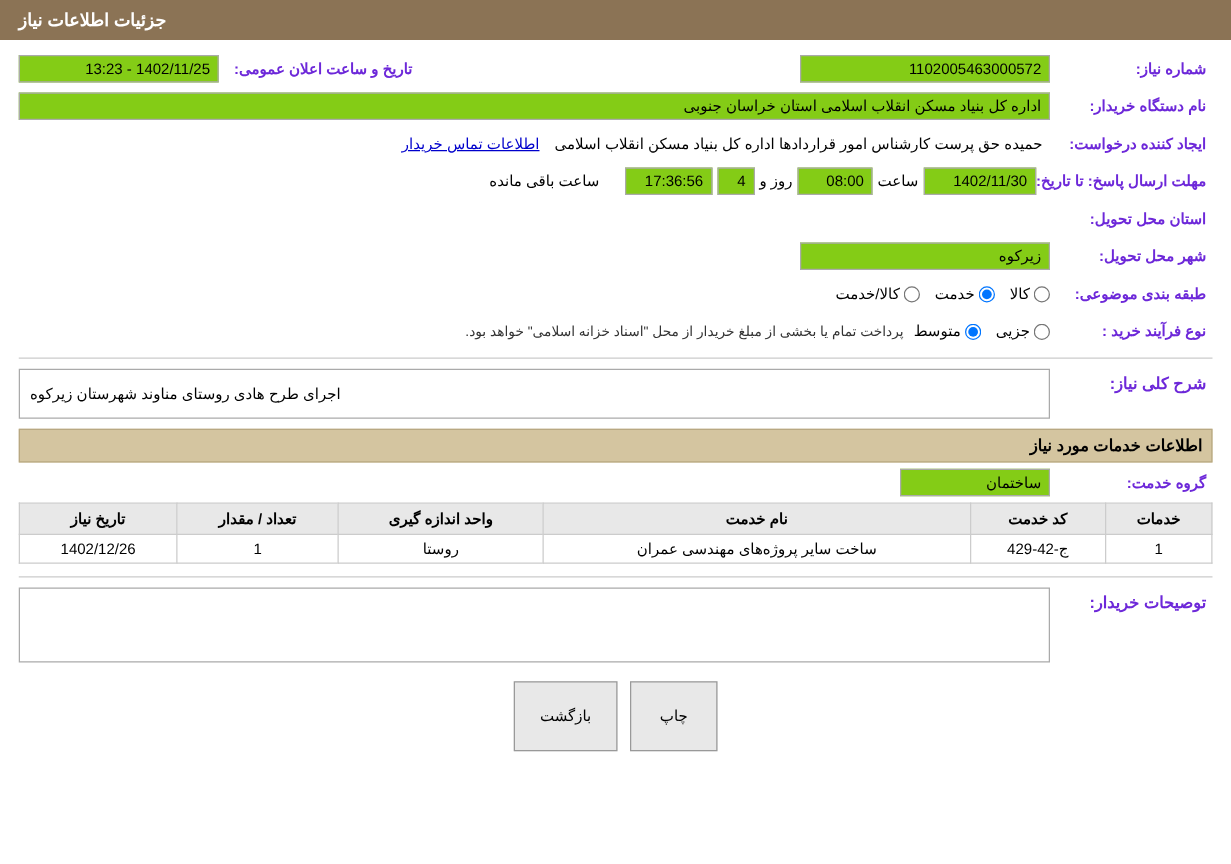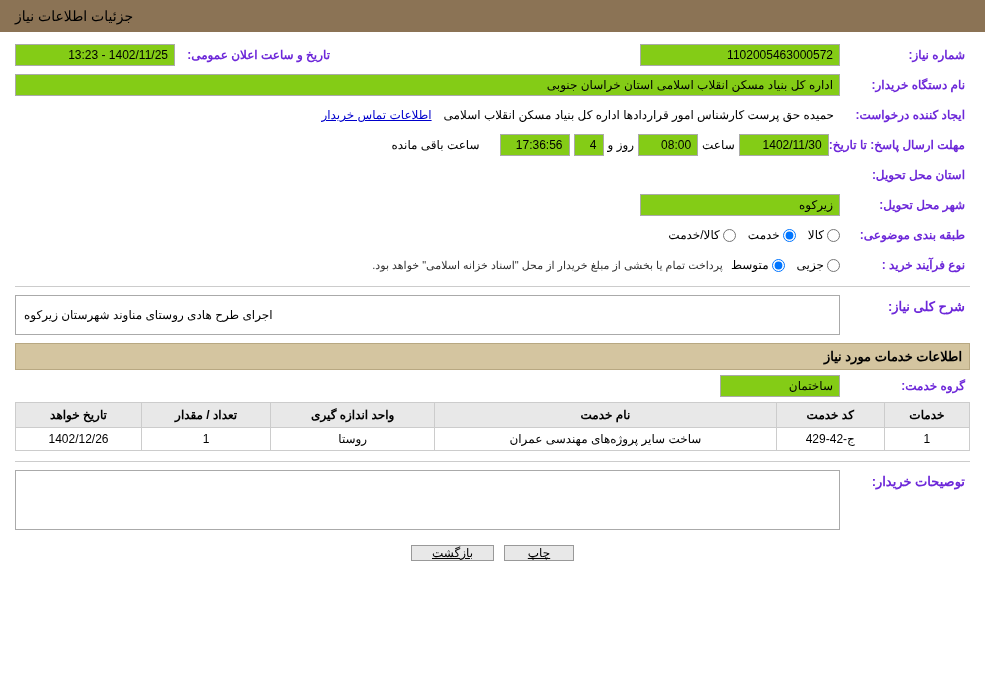--- a/index.html
+++ b/index.html
@@ -10,25 +10,25 @@
       direction: rtl;
     }
     .page-container {
       width: 985px;
       min-height: 691px;
       background: #fff;
       margin: 0 auto;
     }
     .header-bar {
       background: #8B7355;
-      color: #000000;
+      color: #ffffff;
       text-align: left;
       padding: 8px 15px;
       font-size: 14px;
-      font-weight: normal;
+      font-weight: bold;
     }
     .content {
       padding: 10px 15px;
     }
     .section-header {
       background: #d4c5a0;
       border: 1px solid #b8a882;
       padding: 5px 7px;
       font-weight: bold;
       font-size: 13px;
@@ -115,28 +115,27 @@
       padding: 4px;
     }
     .button-group {
       display: flex;
       justify-content: center;
       gap: 10px;
       margin-top: 15px;
       padding-bottom: 15px;
     }
     .btn {
-      padding: 0 20px;
+      padding: 20px 20px;
       border: 1px solid #999;
       background: #e8e8e8;
       cursor: pointer;
       font-family: Tahoma, Arial, sans-serif;
       font-size: 12px;
       min-width: 70px;
-      text-decoration: underline;
     }
     .sherh-box {
       border: 1px solid #aaa;
       min-height: 40px;
       padding: 4px 8px;
       width: 100%;
       text-align: right;
       display: flex;
       align-items: center;
       justify-content: flex-end;
@@ -249,21 +248,21 @@
     </div>
 
     <table class="services-table">
       <thead>
         <tr>
           <th>خدمات</th>
           <th>کد خدمت</th>
           <th>نام خدمت</th>
           <th>واحد اندازه گیری</th>
           <th>تعداد / مقدار</th>
-          <th>تاریخ خواهد</th>
+          <th>تاریخ نیاز</th>
         </tr>
       </thead>
       <tbody id="services-tbody">
       <tr>
             <td>1</td>
             <td>ج-42-429</td>
             <td>ساخت سایر پروژه‌های مهندسی عمران</td>
             <td>روستا</td>
             <td>1</td>
             <td>1402/12/26</td>

